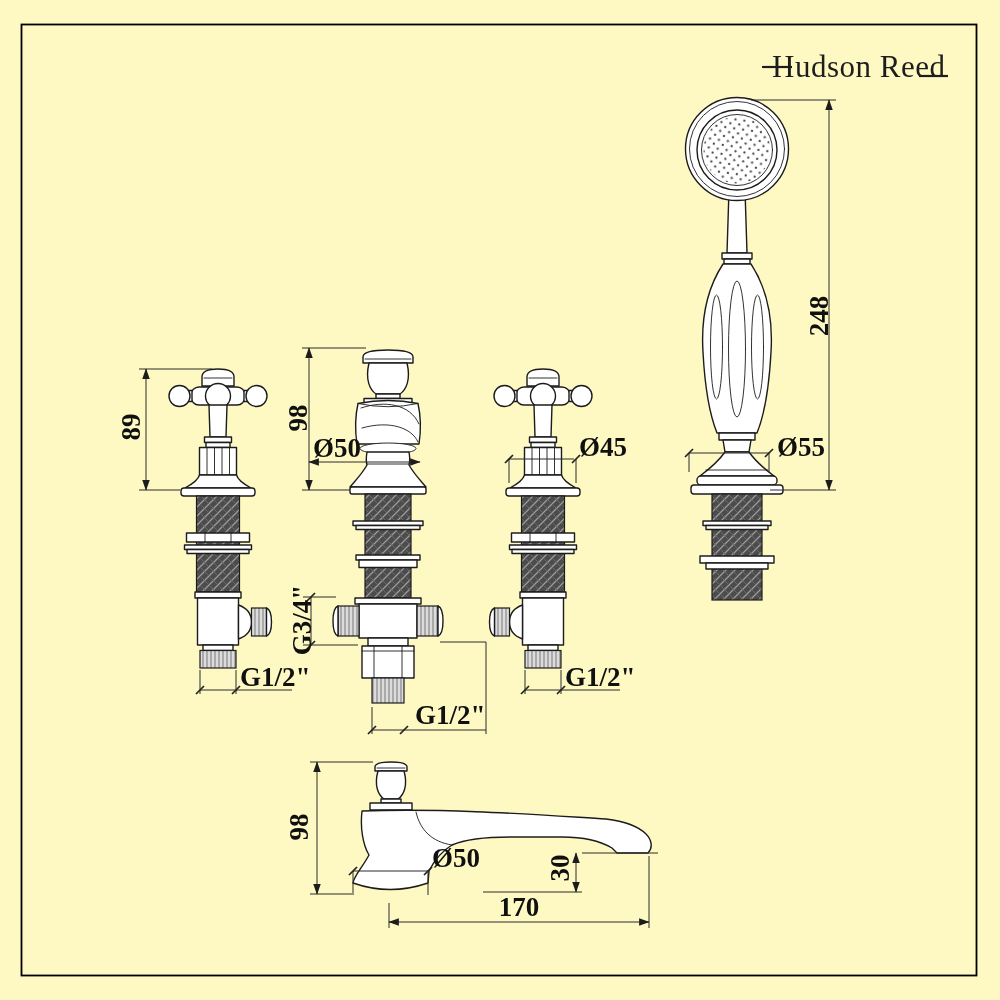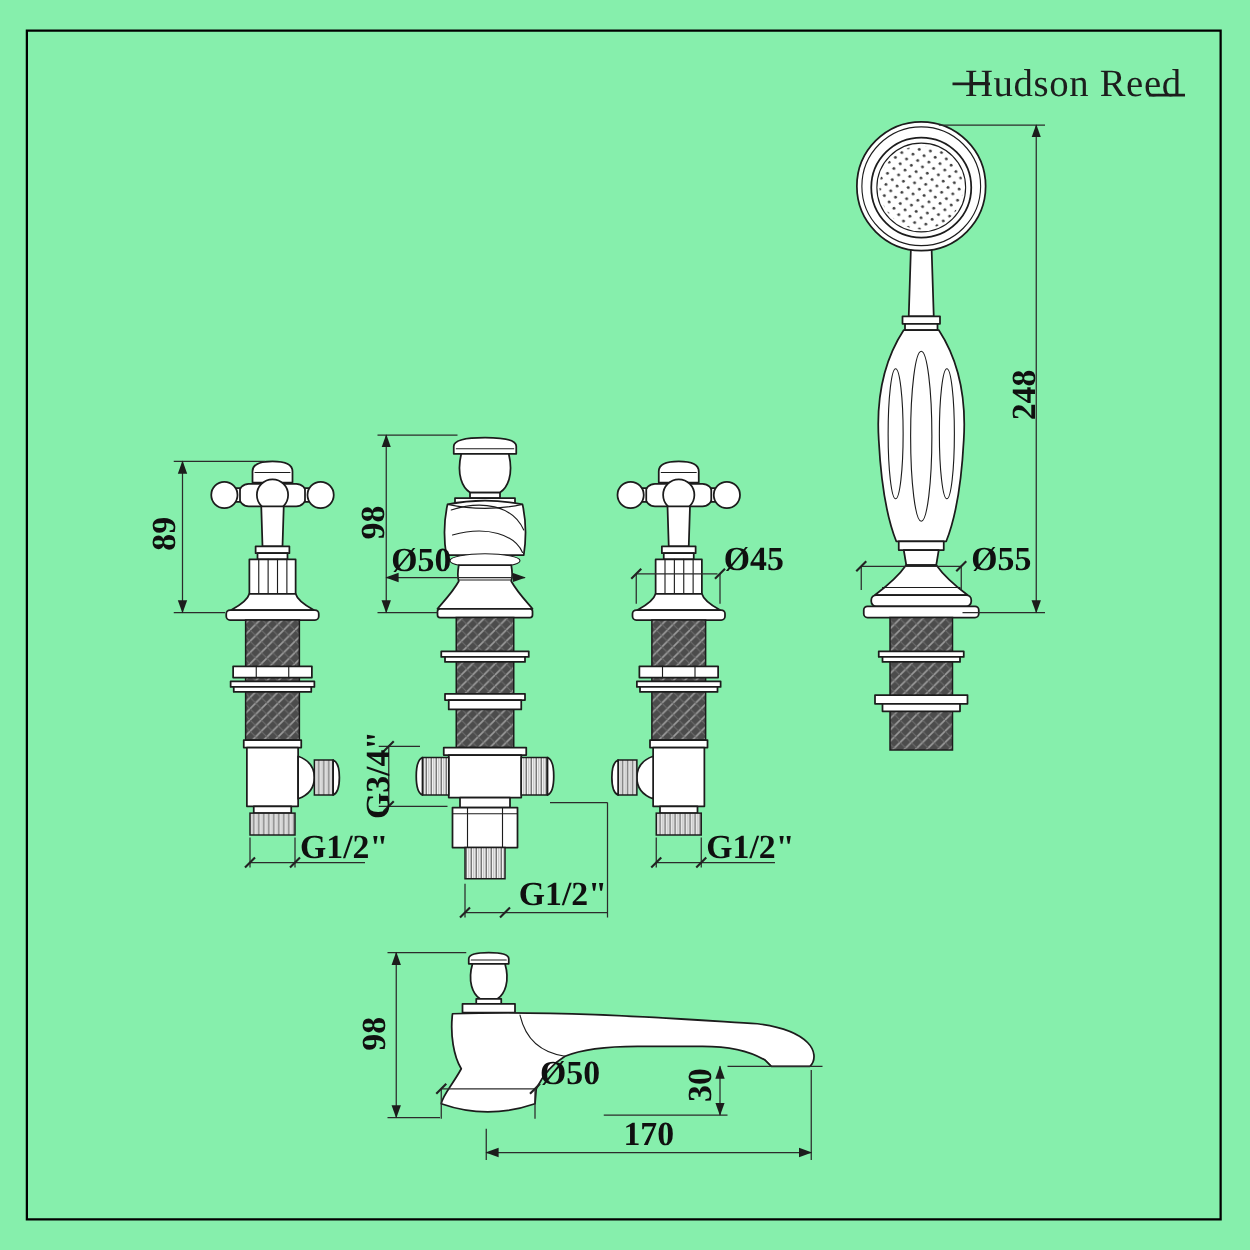--- a/index.html
+++ b/index.html
@@ -1,16 +1,16 @@
 <!DOCTYPE html>
 <html><head>
 <meta charset="utf-8">
 <style>
   html,body{margin:0;padding:0;background:#e8e8e8;}
-  .page{width:1000px;height:1000px;background:#86efac;position:relative;margin:0 auto;
+  .page{width:1000px;height:1000px;background:#fef9c3;position:relative;margin:0 auto;
         font-family:"Liberation Serif",serif;text-align:right;}
   svg{display:block;}
   
   .ol{fill:none;stroke:#1c1c1c;stroke-width:1.4;stroke-linejoin:round;stroke-linecap:round;}
   .olf{fill:#ffffff;stroke:#1c1c1c;stroke-width:1.4;stroke-linejoin:round;}
   .thin{stroke-width:0.9;}
   .knurl{fill:url(#pKnurl);stroke:#1c1c1c;stroke-width:1.2;}
   .vthread{fill:url(#pVert);stroke:#1c1c1c;stroke-width:1.2;}
   .dots{fill:url(#pDots);stroke:none;}
   

